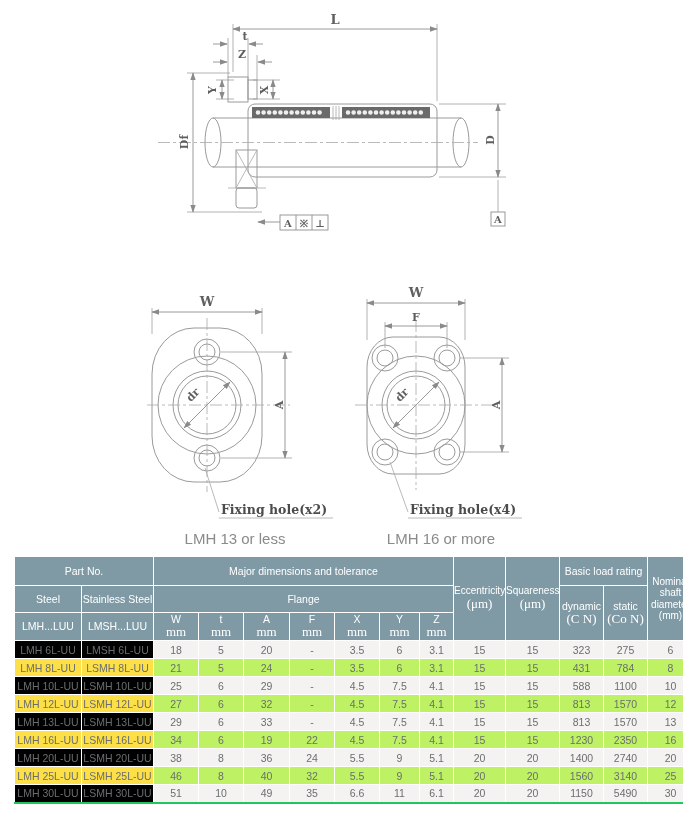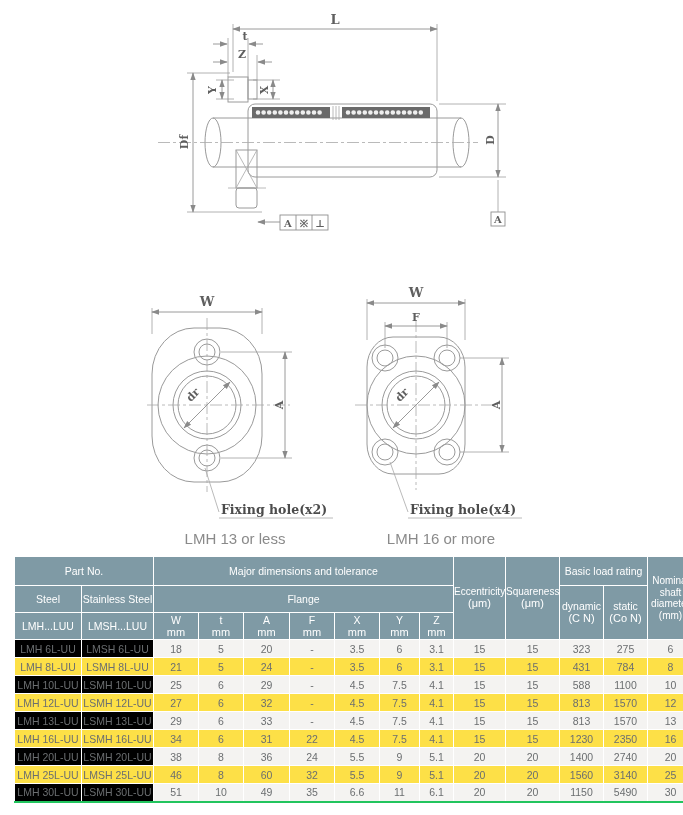--- a/index.html
+++ b/index.html
@@ -21,28 +21,28 @@
   text.caption{font:15px "Liberation Sans",sans-serif;fill:#8a8a8a;}
   
   #spec-table{position:absolute;top:556px;left:14px;width:679px;border-collapse:collapse;
               table-layout:fixed;border-bottom:2px solid #22c55e;}
   #spec-table th,#spec-table td{border:1px solid #fff;padding:0;text-align:center;vertical-align:middle;
               font-family:"Liberation Sans",sans-serif;}
   #spec-table th{background:#7f9aa5;color:#fff;font-weight:normal;font-size:10.5px;line-height:1.15;}
   #spec-table .hr1{height:29px;}
   #spec-table .hr2{height:27px;}
   #spec-table .hr3{height:27px;}
-  #spec-table th .sub{display:block;font-size:11px;}
+  #spec-table th .sub{display:block;font-size:13px;font-family:Liberation Serif, serif;}
   #spec-table th.narrow{font-size:10px;}
   #spec-table tbody tr{height:18px;}
   #spec-table tbody td{font-size:10.5px;color:#6b6e70;}
   tr.even td.part{background:#000000;}
   tr.odd  td.part{background:#fde047;}
   tr.even td.val{background:#f4f3f1;}
-  tr.odd  td.val{background:#fde047;}
+  tr.odd  td.val{background:#bef264;}
 </style>
 </head>
 <body>
 
 <div id="page">
 
   <svg id="drawing" width="683" height="556" viewBox="0 0 683 556">
     <defs>
       <marker id="arr" viewBox="0 0 10 10" refX="9" refY="5" markerWidth="9" markerHeight="9" orient="auto-start-reverse">
         <path d="M0,1.6 L10,5 L0,8.4 z" fill="#8a8a8a"></path>
@@ -336,21 +336,21 @@
           <td class="val">15</td>
           <td class="val">813</td>
           <td class="val">1570</td>
           <td class="val">13</td>
         </tr>
         <tr class="odd">
           <td class="part">LMH 16L-UU</td>
           <td class="part">LSMH 16L-UU</td>
           <td class="val">34</td>
           <td class="val">6</td>
-          <td class="val">31</td>
+          <td class="val">19</td>
           <td class="val">22</td>
           <td class="val">4.5</td>
           <td class="val">7.5</td>
           <td class="val">4.1</td>
           <td class="val">15</td>
           <td class="val">15</td>
           <td class="val">1230</td>
           <td class="val">2350</td>
           <td class="val">16</td>
         </tr>
@@ -365,24 +365,24 @@
           <td class="val">9</td>
           <td class="val">5.1</td>
           <td class="val">20</td>
           <td class="val">20</td>
           <td class="val">1400</td>
           <td class="val">2740</td>
           <td class="val">20</td>
         </tr>
         <tr class="odd">
           <td class="part">LMH 25L-UU</td>
-          <td class="part">LMSH 25L-UU</td>
+          <td class="part">LSMH 25L-UU</td>
           <td class="val">46</td>
           <td class="val">8</td>
-          <td class="val">60</td>
+          <td class="val">40</td>
           <td class="val">32</td>
           <td class="val">5.5</td>
           <td class="val">9</td>
           <td class="val">5.1</td>
           <td class="val">20</td>
           <td class="val">20</td>
           <td class="val">1560</td>
           <td class="val">3140</td>
           <td class="val">25</td>
         </tr>

